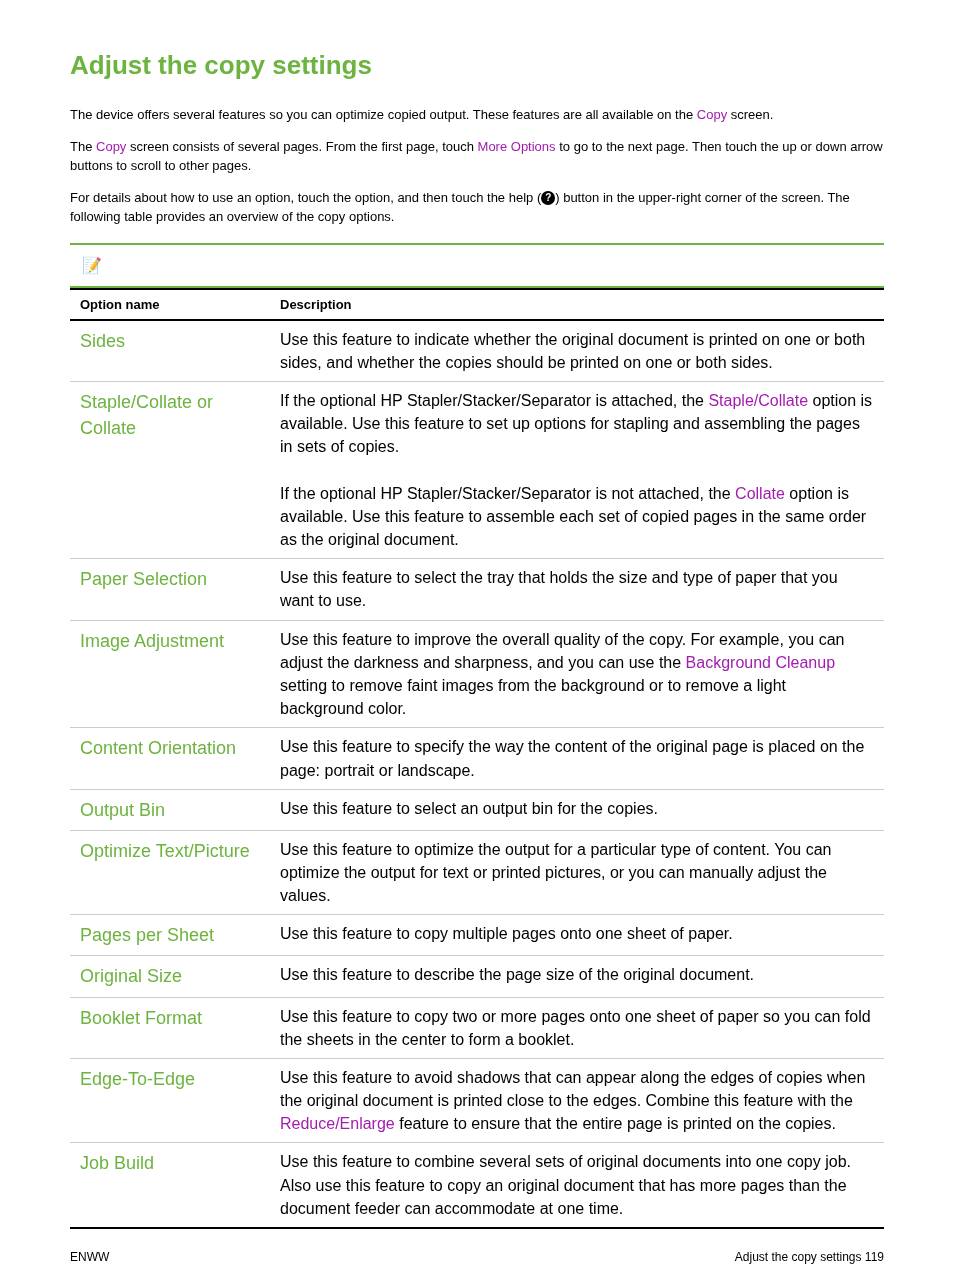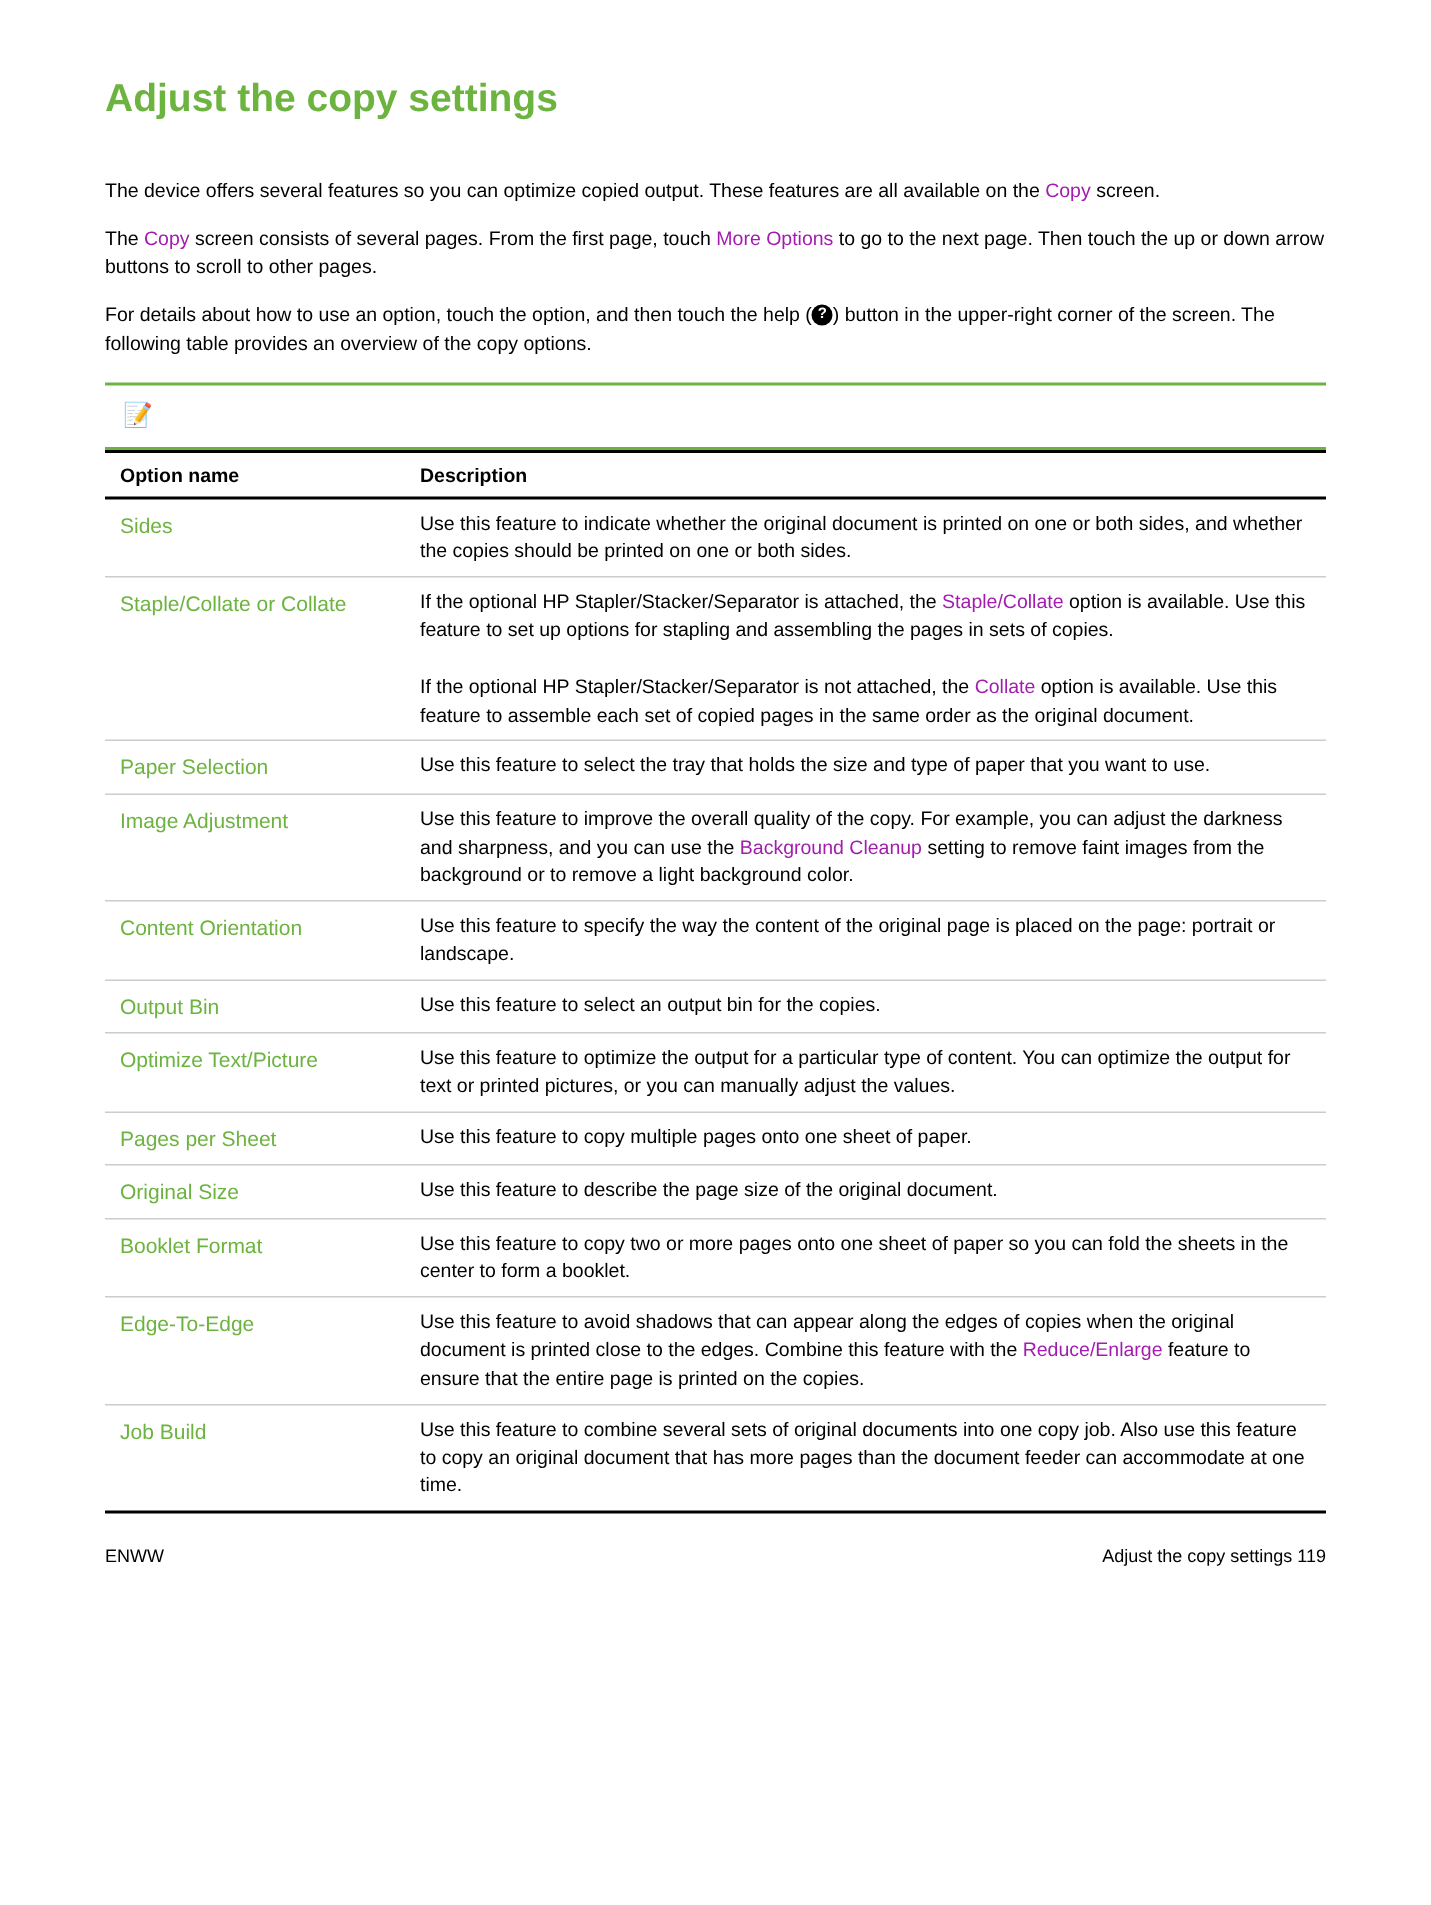--- a/index.html
+++ b/index.html
@@ -9,21 +9,21 @@
       color: #000;
       background: #fff;
       width: 954px;
       min-height: 1270px;
       padding: 50px 70px 60px 70px;
     }
     h1 {
       color: #6db33f;
       font-size: 26px;
       font-weight: bold;
-      margin-bottom: 36px;
+      margin-bottom: 24px;
     }
     .body-text {
       margin-bottom: 12px;
       line-height: 1.5;
       color: #000;
     }
     .link-green {
       color: #a21caf;
       text-decoration: none;
     }
@@ -57,33 +57,33 @@
     }
     th {
       text-align: left;
       font-weight: bold;
       padding: 7px 10px;
       font-size: 13px;
     }
     td {
       padding: 7px 10px;
       vertical-align: top;
-      font-size: 13px;
+      font-size: 16px;
       line-height: 1.45;
     }
     tr {
       border-bottom: 1px solid #ccc;
     }
     tbody tr:last-child {
       border-bottom: 2px solid #000;
     }
     .option-col {
       width: 200px;
       color: #6db33f;
-      font-size: 14px;
+      font-size: 18px;
     }
     .footer {
       display: flex;
       justify-content: space-between;
       align-items: center;
       margin-top: 21px;
       font-size: 12px;
       color: #000;
     }
     .help-icon {

